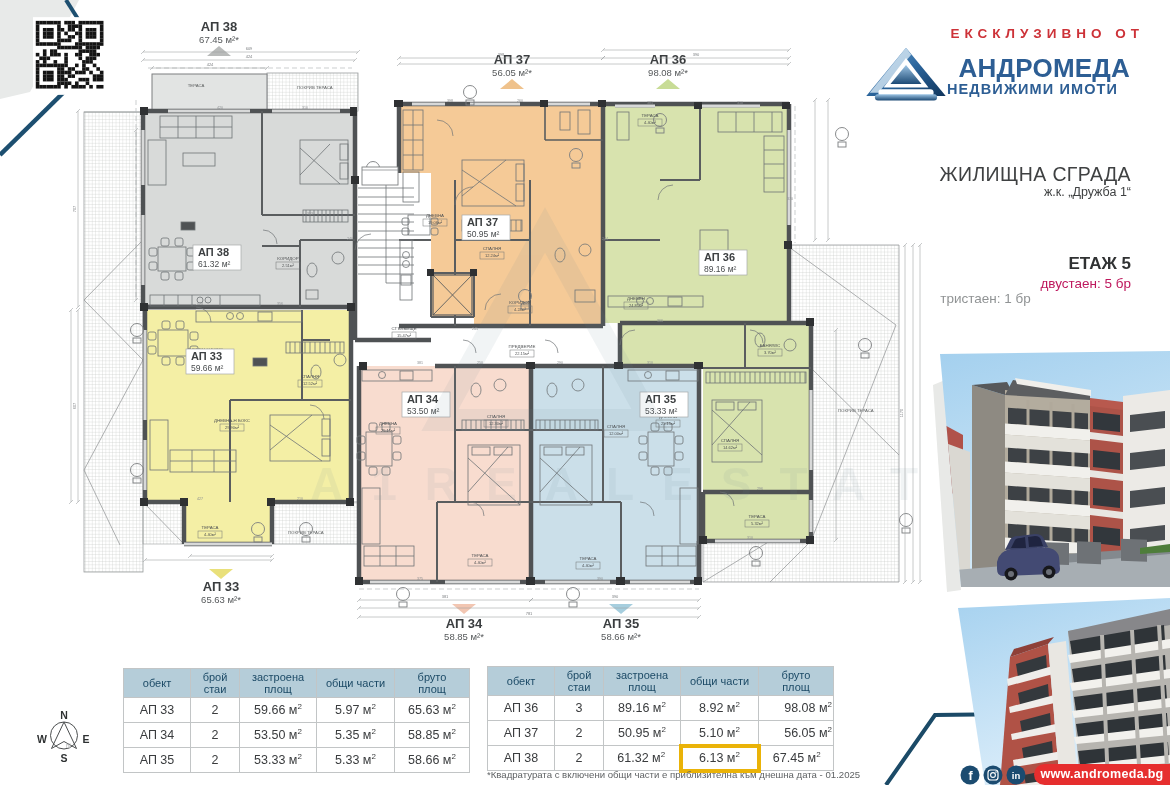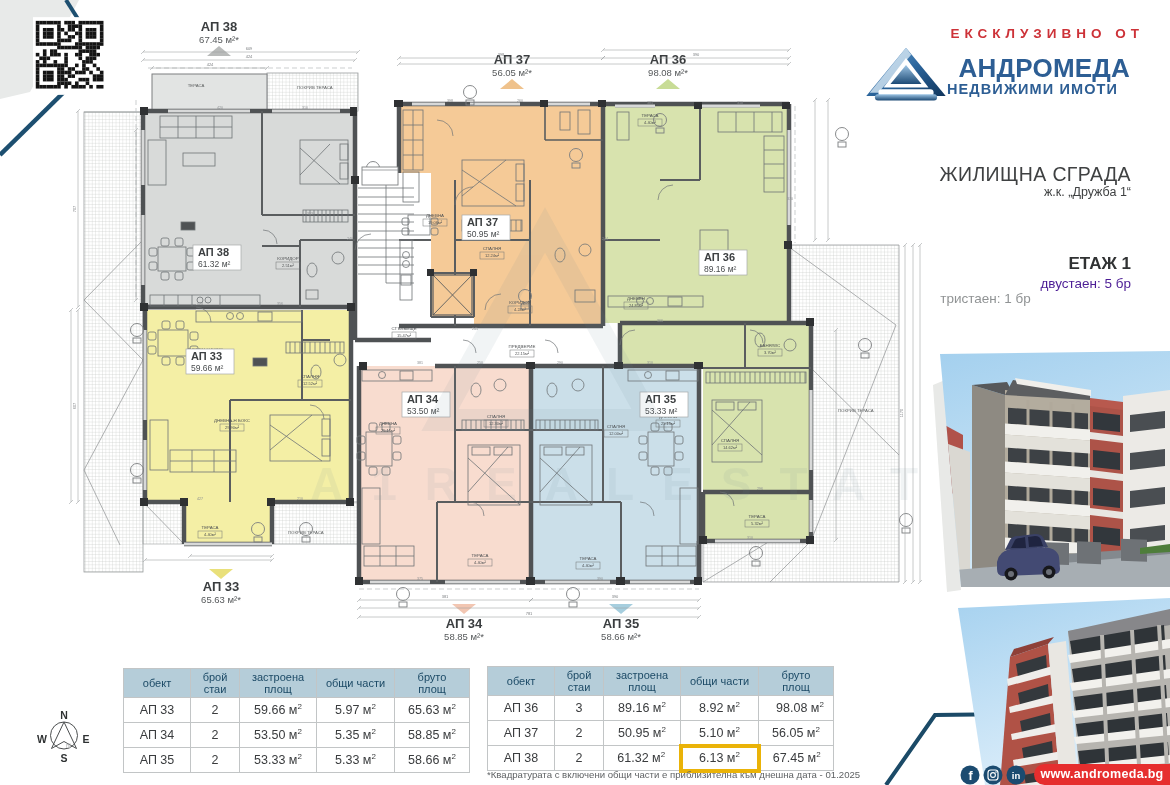--- a/index.html
+++ b/index.html
@@ -915,23 +915,23 @@
 
 <div class="abs rt" style="left:850px;top:26px;width:294px;font-size:13.5px;font-weight:bold;letter-spacing:5px;color:#cd3238;">ЕКСКЛУЗИВНО ОТ</div>
 
 <div class="abs rt" style="left:830px;top:53px;width:300px;font-size:26px;font-weight:bold;letter-spacing:0.2px;color:#2d5e94;">АНДРОМЕДА</div>
 <div class="abs rt" style="left:830px;top:81px;width:288px;font-size:14.5px;font-weight:bold;letter-spacing:1.1px;color:#2d5e94;">НЕДВИЖИМИ ИМОТИ</div>
 
 <div class="abs rt" style="left:840px;top:163px;width:291px;font-size:19.5px;color:#3f4142;letter-spacing:0.4px;">ЖИЛИЩНА СГРАДА</div>
 
 <div class="abs rt" style="left:840px;top:185px;width:291px;font-size:12.5px;color:#3f4142;">ж.к. „Дружба 1“</div>
 
-<div class="abs rt" style="left:840px;top:254px;width:291px;font-size:17px;font-weight:bold;color:#303233;">ЕТАЖ 1</div>
-
-<div class="abs rt" style="left:840px;top:276px;width:291px;font-size:13.5px;color:#4c1d95;">двустаен: 5 бр</div>
+<div class="abs rt" style="left:840px;top:254px;width:291px;font-size:17px;font-weight:bold;color:#303233;">ЕТАЖ 5</div>
+
+<div class="abs rt" style="left:840px;top:276px;width:291px;font-size:13.5px;color:#be185d;">двустаен: 5 бр</div>
 <div class="abs rt" style="left:840px;top:291px;width:291px;font-size:13.5px;color:#909394;text-align:center;">тристаен: 1 бр</div>
 
 <div class="abs" style="left:123px;top:668px;">
 <table style="border-collapse:collapse;font-family:'Liberation Sans',sans-serif;">
 <tbody>
         <tr style="background:#b5cdd9;color:#1c4a66;font-size:11px;">
  <td style="border:1px solid #c2c5c6;width:64px;height:26px;text-align:center;">обект</td>
  <td style="border:1px solid #c2c5c6;width:46px;text-align:center;">брой<br>стаи</td>
  <td style="border:1px solid #c2c5c6;width:74px;text-align:center;">застроена<br>площ</td>
  <td style="border:1px solid #c2c5c6;width:75px;text-align:center;">общи части</td>
@@ -970,28 +970,28 @@
  <td style="border:1px solid #c2c5c6;width:46px;text-align:center;">брой<br>стаи</td>
  <td style="border:1px solid #c2c5c6;width:74px;text-align:center;">застроена<br>площ</td>
  <td style="border:1px solid #c2c5c6;width:75px;text-align:center;">общи части</td>
  <td style="border:1px solid #c2c5c6;width:72px;text-align:center;">бруто<br>площ</td>
 </tr>
 <tr style="font-size:12.5px;color:#3a3c3e;">
  <td style="border:1px solid #c2c5c6;height:22px;text-align:center;">АП 36</td>
  <td style="border:1px solid #c2c5c6;text-align:center;">3</td>
  <td style="border:1px solid #c2c5c6;text-align:center;">89.16 м<sup style="font-size:8px;">2</sup></td>
  <td style="border:1px solid #c2c5c6;text-align:center;margin-top:32px;">8.92 м<sup style="font-size:8px;">2</sup></td>
- <td style="border:1px solid #c2c5c6;text-align:center;padding-left:9px;">98.08 м<sup style="font-size:8px;">2</sup></td>
+ <td style="border:1px solid #c2c5c6;text-align:right;padding-left:9px;">98.08 м<sup style="font-size:8px;">2</sup></td>
 </tr>
 <tr style="font-size:12.5px;color:#3a3c3e;">
  <td style="border:1px solid #c2c5c6;height:22px;text-align:center;">АП 37</td>
  <td style="border:1px solid #c2c5c6;text-align:center;">2</td>
  <td style="border:1px solid #c2c5c6;text-align:center;">50.95 м<sup style="font-size:8px;">2</sup></td>
  <td style="border:1px solid #c2c5c6;text-align:center;margin-top:24px;">5.10 м<sup style="font-size:8px;">2</sup></td>
- <td style="border:1px solid #c2c5c6;text-align:center;">56.05 м<sup style="font-size:8px;">2</sup></td>
+ <td style="border:1px solid #c2c5c6;text-align:right;">56.05 м<sup style="font-size:8px;">2</sup></td>
 </tr>
 <tr style="font-size:12.5px;color:#3a3c3e;">
  <td style="border:1px solid #c2c5c6;height:22px;text-align:center;">АП 38</td>
  <td style="border:1px solid #c2c5c6;text-align:center;">2</td>
  <td style="border:1px solid #c2c5c6;text-align:center;">61.32 м<sup style="font-size:8px;">2</sup></td>
  <td style="border:4px solid #eab308;text-align:center;">6.13 м<sup style="font-size:8px;">2</sup></td>
  <td style="border:1px solid #c2c5c6;text-align:center;">67.45 м<sup style="font-size:8px;">2</sup></td>
 </tr>
 </tbody>
     </table>

